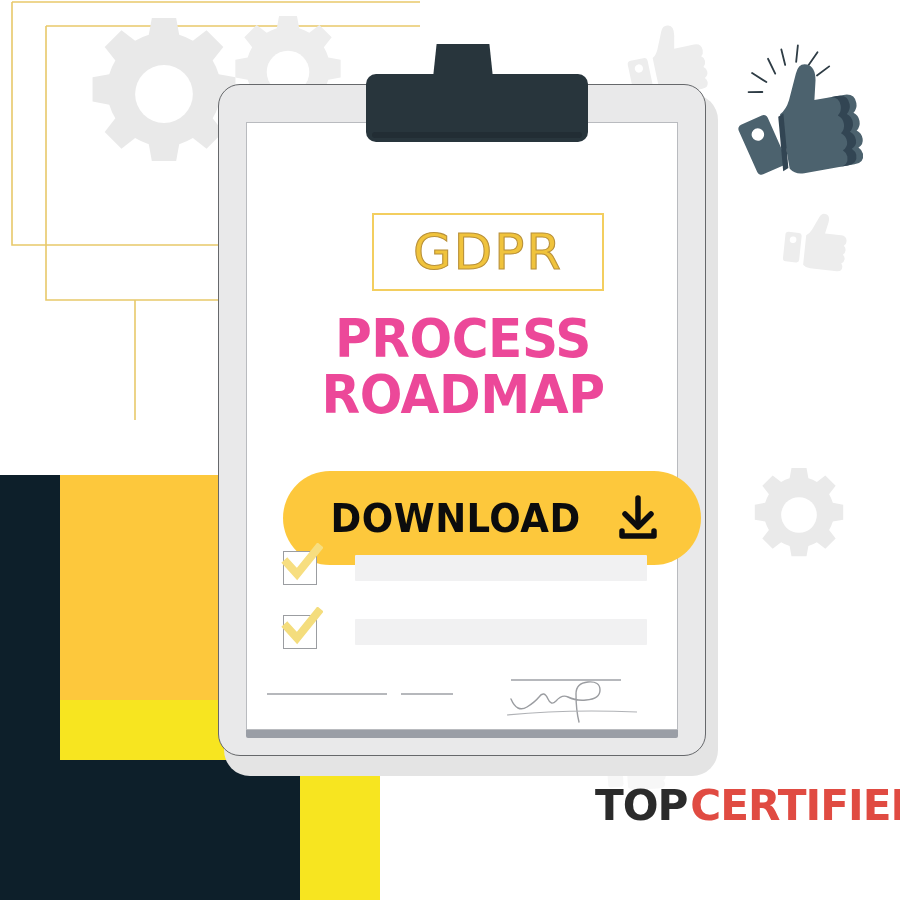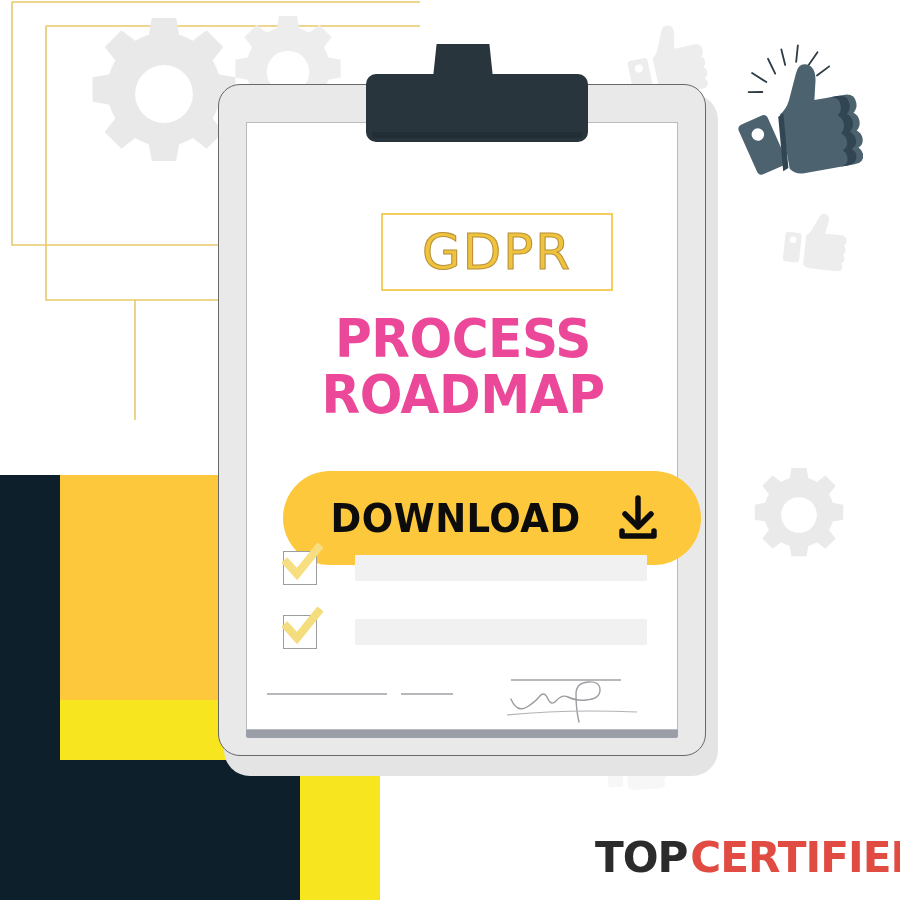--- a/index.html
+++ b/index.html
@@ -26,21 +26,21 @@
   .cb-paper{position:absolute;left:28px;top:38px;width:432px;height:608px;
     background:#ffffff;border:1px solid #b9bbbf;box-sizing:border-box;}
   .clip-base{position:absolute;left:148px;top:-10px;width:222px;height:68px;
     background:#28353c;border-radius:10px;}
   .clip-base::after{content:"";position:absolute;left:6px;right:6px;bottom:4px;
     height:6px;background:#222d34;border-radius:3px;}
   .clip-neck{position:absolute;left:215px;top:-40px;width:60px;height:34px;
     background:#28353c;clip-path:polygon(6% 0,94% 0,100% 100%,0% 100%);}
 
   
-  .gdpr-box{position:absolute;left:134px;top:90px;width:232px;height:78px;
+  .gdpr-box{position:absolute;left:125px;top:90px;width:232px;height:78px;
     border:2px solid #f3ce5f;box-sizing:border-box;display:flex;
     align-items:center;justify-content:center;}
   .gdpr-text{font-family:"DejaVu Sans",sans-serif;font-size:50px;letter-spacing:2px;
     color:#f0c33c;-webkit-text-stroke:1.1px #b9913a;font-weight:400;line-height:1;}
 
   .headline{position:absolute;left:0;top:188px;width:432px;text-align:center;
     font-family:"DejaVu Sans",sans-serif;font-weight:bold;color:#ec4899;
     font-size:54px;line-height:1.03;letter-spacing:-0.5px;}
   .headline div{transform:scaleX(0.93);}
 
@@ -53,22 +53,22 @@
   .check-row{position:absolute;display:flex;align-items:center;gap:38px;}
   .cb-box{width:34px;height:34px;border:1.5px solid #9b9da1;background:#fff;
     position:relative;box-sizing:border-box;}
   .cb-tick{position:absolute;left:-3px;top:-9px;width:42px;height:42px;}
   .cb-bar{height:26px;background:#f1f1f2;border-radius:1px;}
 
   .sig-line{position:absolute;height:1.5px;background:#b6b8bc;}
   .sig-svg{position:absolute;left:238px;top:4px;}
 
   
-  .logo{position:absolute;left:584px;top:826px;width:306px;height:62px;
-    display:flex;align-items:center;gap:10px;}
+  .logo{position:absolute;left:584px;top:784px;width:306px;height:62px;
+    display:flex;align-items:flex-start;gap:10px;}
   .logo-text{font-family:"DejaVu Sans",sans-serif;font-size:43px;font-weight:bold;
     letter-spacing:-1px;line-height:1;transform:scaleX(0.98);}
   .logo-top{color:#2b2b2b;}
   .logo-cert{color:#e04b42;}
 </style>
 </head>
 <body>
 
 <div id="stage">
 

